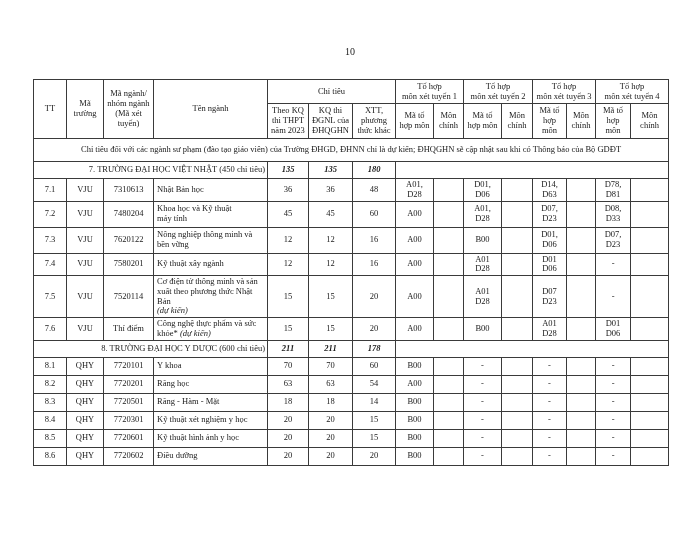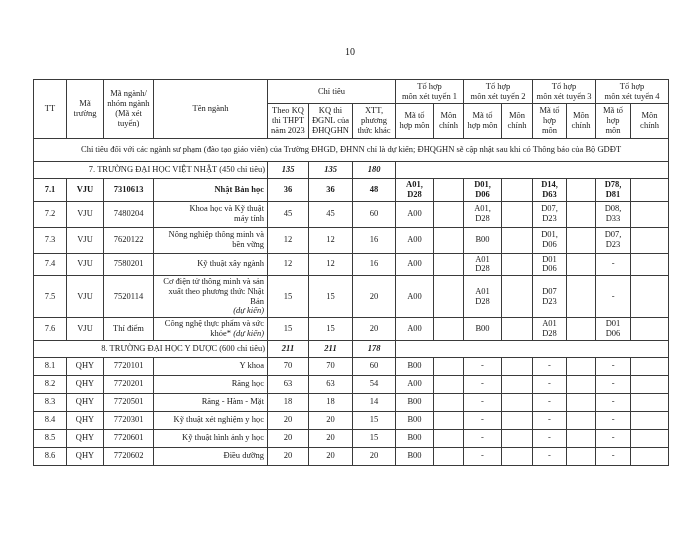--- a/index.html
+++ b/index.html
@@ -18,26 +18,26 @@
     font-size:8.5px;line-height:1.15;
   }
   .doc-table td,.doc-table th{
     border:1px solid #3a3a3a;
     padding:1px 2px;
     text-align:center;vertical-align:middle;
     white-space:pre-line;
     overflow:hidden;
   }
   .doc-table th{font-weight:normal;}
-  td.ten{text-align:right;padding-left:3px;padding-right:3px;}
+  td.ten{text-align:left;padding-left:3px;padding-right:3px;}
   tr.note-row td{height:20px;}
   td.sec-title{text-align:right;font-weight:normal;padding-left:3px;}
   td.sec-total{font-weight:bold;font-style:italic;}
   .it{font-style:italic;}
-  tr.h17{height:17px;} tr.h18{height:18px;} tr.h19{height:19px;font-weight:bold;}
+  tr.h17{height:17px;} tr.h18{height:18px;} tr.h19{height:19px;}
   tr.h21{height:21px;} tr.h22{height:22px;margin-top:27px;} tr.h24{height:24px;}
   tr.h26{height:26px;} tr.h28{height:28px;} tr.h35{height:35px;}
 </style>
 </head>
 <body>
 
 <div class="page-number">10</div>
 
 <table class="doc-table">
   <colgroup>

